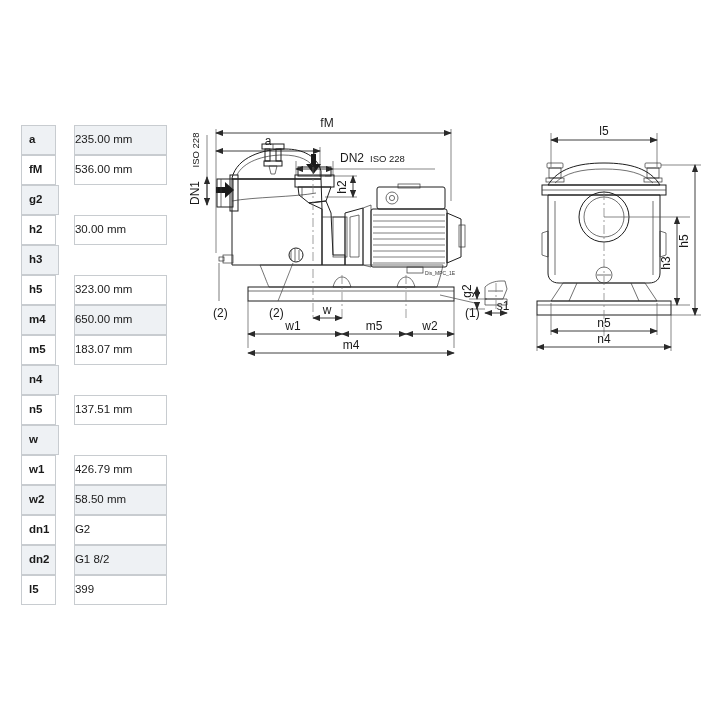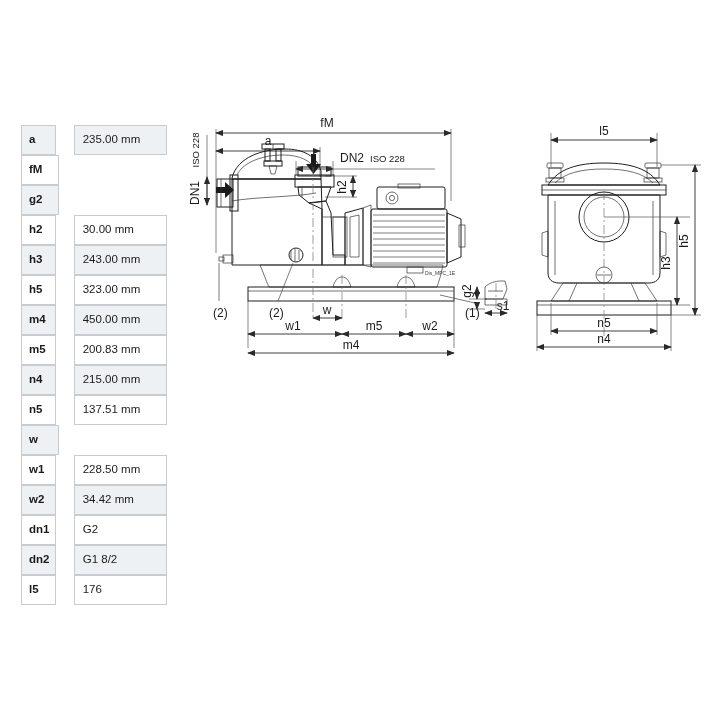--- a/index.html
+++ b/index.html
@@ -43,21 +43,20 @@
     line-height: 1;
   }
   .dim-key {
     width: 38px;
     font-weight: bold;
     padding-left: 7px;
     margin-right: 4px;
   }
   .dim-val {
     width: 104px;
-    padding-left: 8px;
     font-weight: normal;
     margin-left: 14px;
   }
   .dim-row.shade .dim-key,
   .dim-row.shade .dim-val {
     background: #eef1f4;
   }
   .dim-row.plain .dim-key,
   .dim-row.plain .dim-val {
     background: #ffffff;
@@ -131,74 +130,73 @@
 
 <div id="page">
 
   <div id="dim-table">
     <div class="dim-row shade">
       <div class="dim-key">a</div>
       <div class="dim-val">235.00 mm</div>
     </div>
     <div class="dim-row plain">
       <div class="dim-key">fM</div>
+      <div class="dim-val">536.00 mm</div>
     </div>
     <div class="dim-row shade">
       <div class="dim-key">g2</div>
     </div>
     <div class="dim-row plain">
       <div class="dim-key">h2</div>
       <div class="dim-val">30.00 mm</div>
     </div>
     <div class="dim-row shade">
       <div class="dim-key">h3</div>
-      <div class="dim-val">243.00 mm</div>
     </div>
     <div class="dim-row plain">
       <div class="dim-key">h5</div>
       <div class="dim-val">323.00 mm</div>
     </div>
     <div class="dim-row shade">
       <div class="dim-key">m4</div>
-      <div class="dim-val">450.00 mm</div>
+      <div class="dim-val">650.00 mm</div>
     </div>
     <div class="dim-row plain">
       <div class="dim-key">m5</div>
-      <div class="dim-val">200.83 mm</div>
+      <div class="dim-val">183.07 mm</div>
     </div>
     <div class="dim-row shade">
       <div class="dim-key">n4</div>
-      <div class="dim-val">215.00 mm</div>
     </div>
     <div class="dim-row plain">
       <div class="dim-key">n5</div>
       <div class="dim-val">137.51 mm</div>
     </div>
     <div class="dim-row shade">
       <div class="dim-key">w</div>
     </div>
     <div class="dim-row plain">
       <div class="dim-key">w1</div>
-      <div class="dim-val">228.50 mm</div>
+      <div class="dim-val">426.79 mm</div>
     </div>
     <div class="dim-row shade">
       <div class="dim-key">w2</div>
-      <div class="dim-val">34.42 mm</div>
+      <div class="dim-val">58.50 mm</div>
     </div>
     <div class="dim-row plain">
       <div class="dim-key">dn1</div>
       <div class="dim-val">G2</div>
     </div>
     <div class="dim-row shade">
       <div class="dim-key">dn2</div>
       <div class="dim-val">G1 8/2</div>
     </div>
     <div class="dim-row plain">
       <div class="dim-key">l5</div>
-      <div class="dim-val">176</div>
+      <div class="dim-val">399</div>
     </div>
   </div>
 
   <div id="drawing">
   <svg width="520" height="275" viewBox="0 0 520 275" xmlns="http://www.w3.org/2000/svg">
     <defs>
       <marker id="arrS" markerWidth="9" markerHeight="7" refX="8" refY="3.5" orient="auto">
         <path d="M0,0 L9,3.5 L0,7 z" fill="#2a2a2a"></path>
       </marker>
       <marker id="arrE" markerWidth="9" markerHeight="7" refX="1" refY="3.5" orient="auto">

